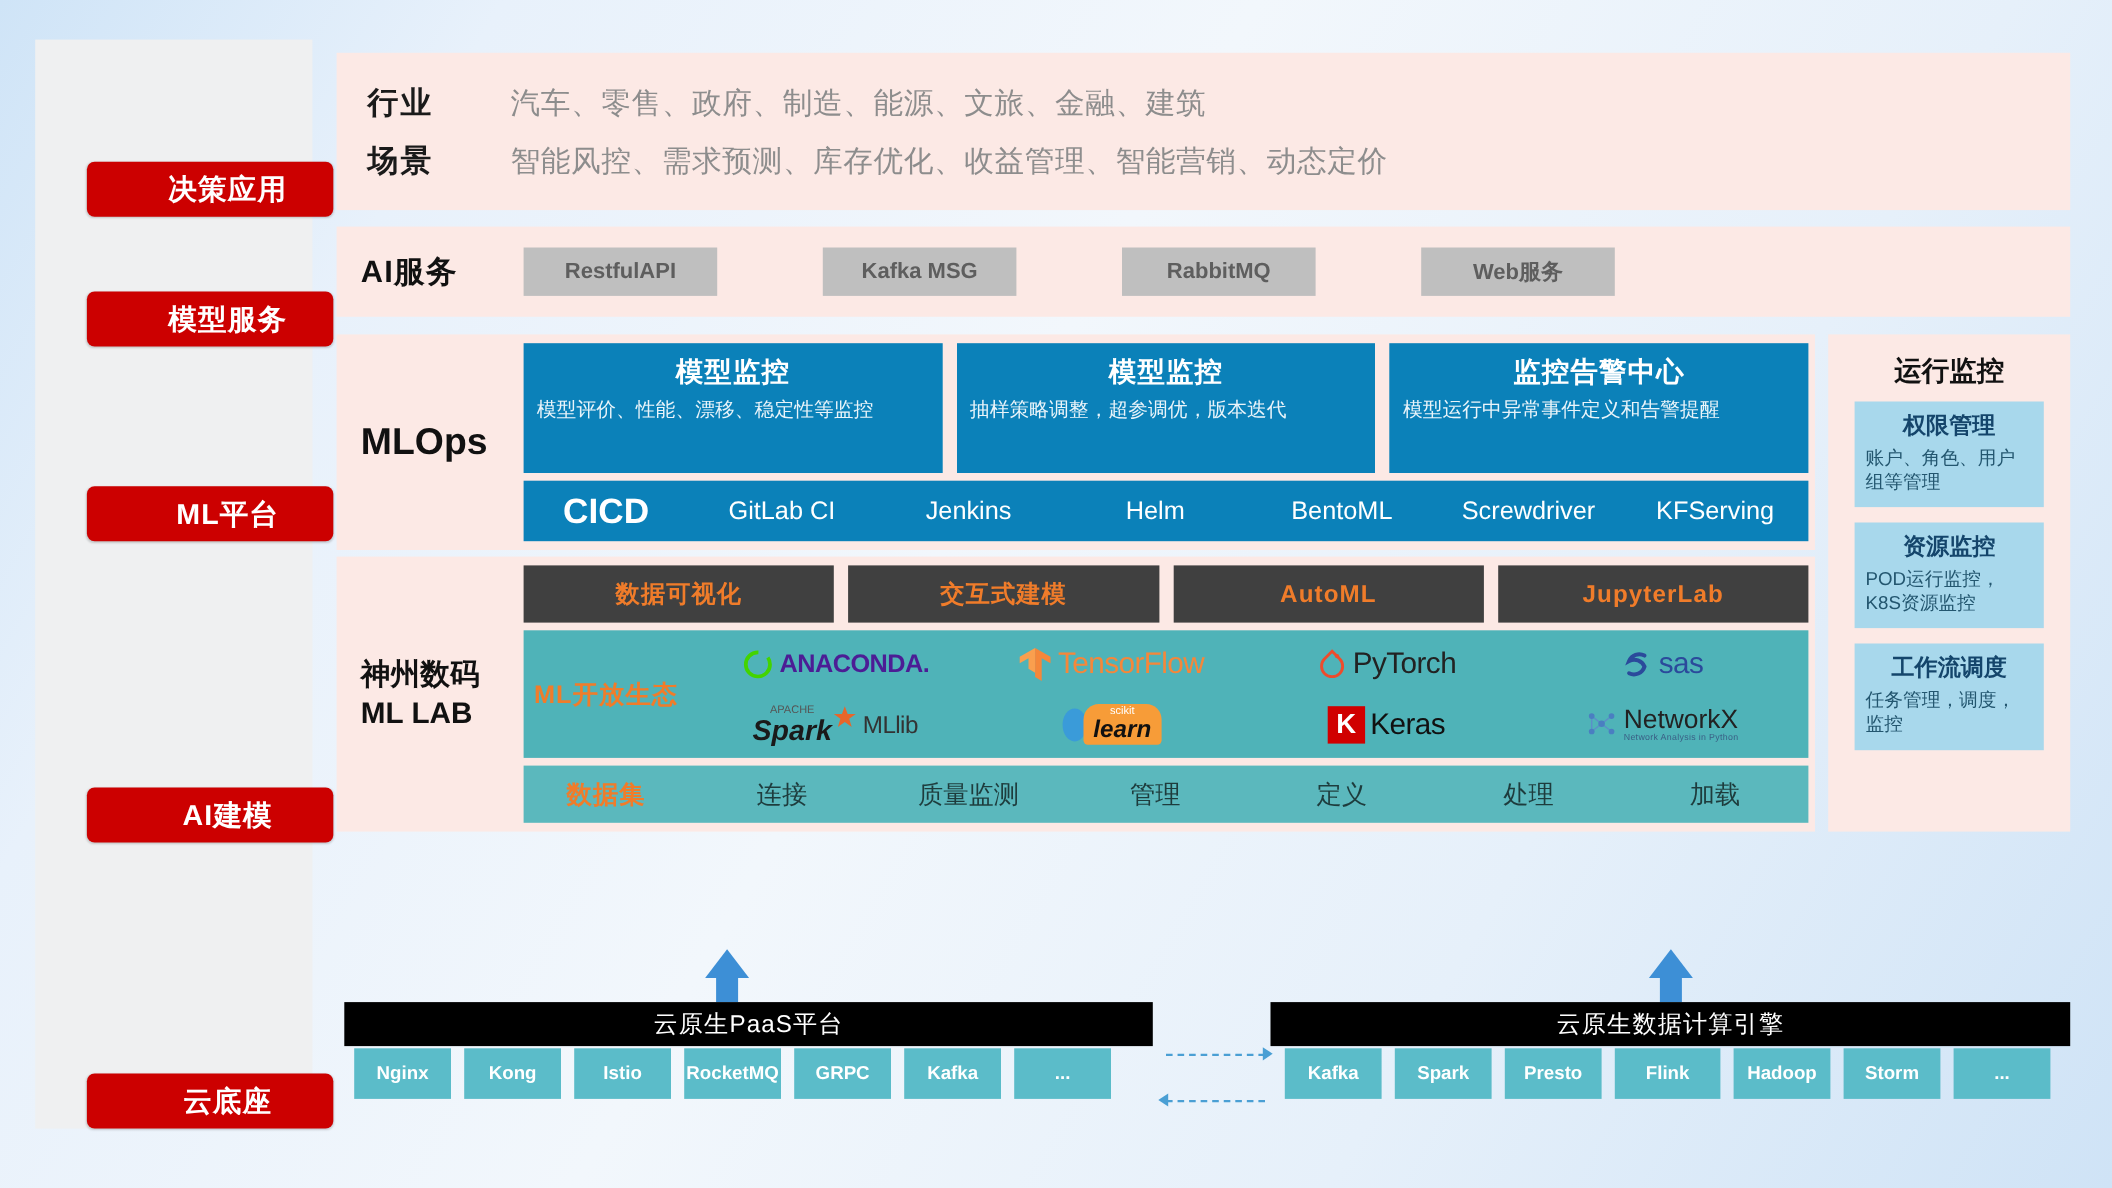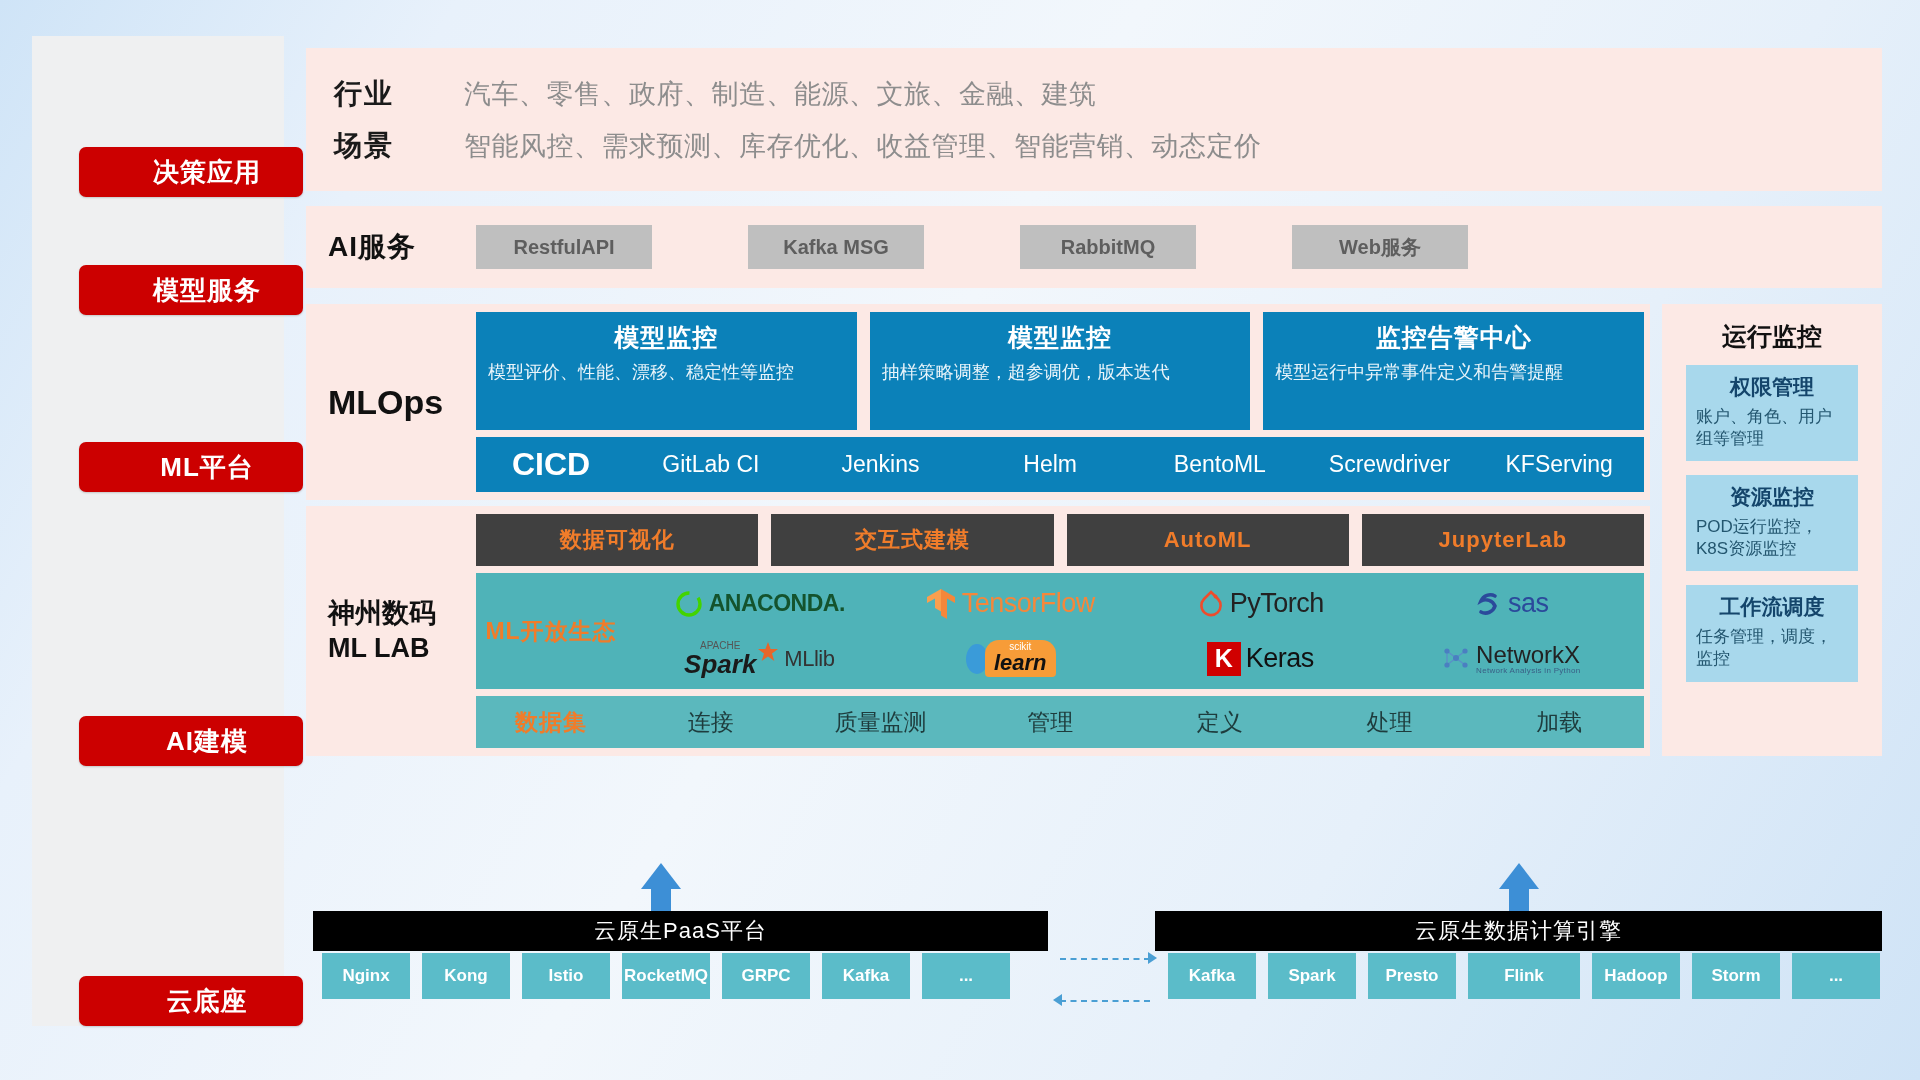--- a/index.html
+++ b/index.html
@@ -248,21 +248,21 @@
         </div>
 
         <div class="lab-eco">
           <div class="eco-label">ML开放生态</div>
           <div class="eco-logos">
 
             <div class="logo">
               <svg width="30" height="30" viewBox="0 0 30 30">
                 <circle cx="15" cy="15" r="11" fill="none" stroke="#43d400" stroke-width="3.4" stroke-dasharray="52 10"></circle>
               </svg>
-              <span class="logo-txt" style="color:#14532d;font-weight:bold;font-size:23px;">ANACONDA.</span>
+              <span class="logo-txt" style="color:#4c1d95;font-weight:bold;font-size:23px;">ANACONDA.</span>
             </div>
 
             <div class="logo">
               <svg width="32" height="34" viewBox="0 0 32 34">
                 <polygon points="16,2 30,10 30,16 22,11.5 22,32 16,28.5" fill="#f5873a"></polygon>
                 <polygon points="16,2 2,10 2,16 10,11.5 10,21 16,24.5" fill="#fa9f4e"></polygon>
               </svg>
               <span class="logo-txt" style="color:#f5873a;">TensorFlow</span>
             </div>
 
@@ -385,21 +385,21 @@
     <div class="tag" style="width:88px">RocketMQ</div>
     <div class="tag" style="width:88px">GRPC</div>
     <div class="tag" style="width:88px">Kafka</div>
     <div class="tag" style="width:88px">...</div>
   </div>
 
   <div class="tag-row" style="left:1168px; top:953px;">
     <div class="tag" style="width:88px">Kafka</div>
     <div class="tag" style="width:88px">Spark</div>
     <div class="tag" style="width:88px">Presto</div>
-    <div class="tag" style="width:112px">Flink</div>
+    <div class="tag" style="width:96px">Flink</div>
     <div class="tag" style="width:88px">Hadoop</div>
     <div class="tag" style="width:88px">Storm</div>
     <div class="tag" style="width:88px">...</div>
   </div>
 
   <div class="dashed" style="left:1060px; top:958px; width:90px;"></div>
   <div class="dash-arrow" style="left:1148px; top:952px; border-left:9px solid #4a9fd4;"></div>
   <div class="dashed" style="left:1060px; top:1000px; width:90px;"></div>
   <div class="dash-arrow" style="left:1053px; top:994px; border-right:9px solid #4a9fd4;"></div>
 

